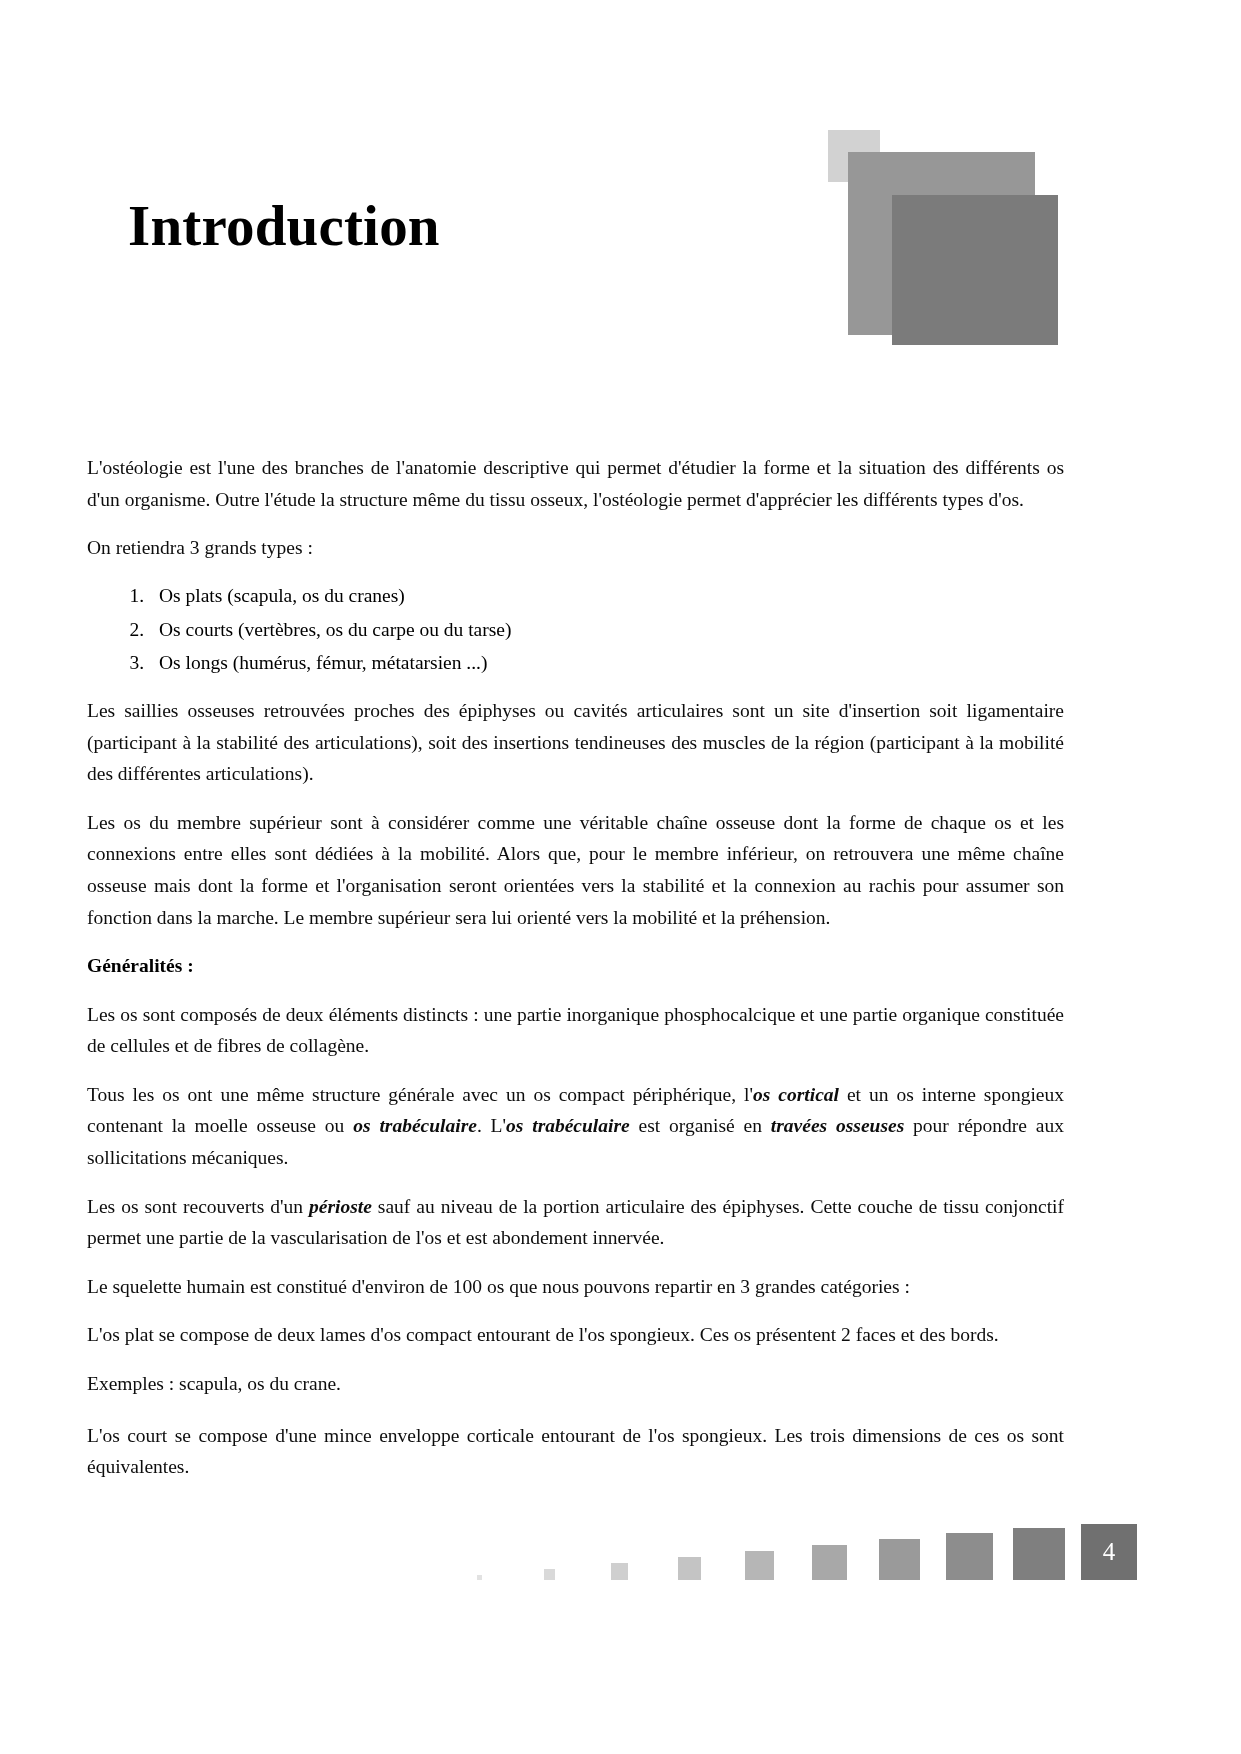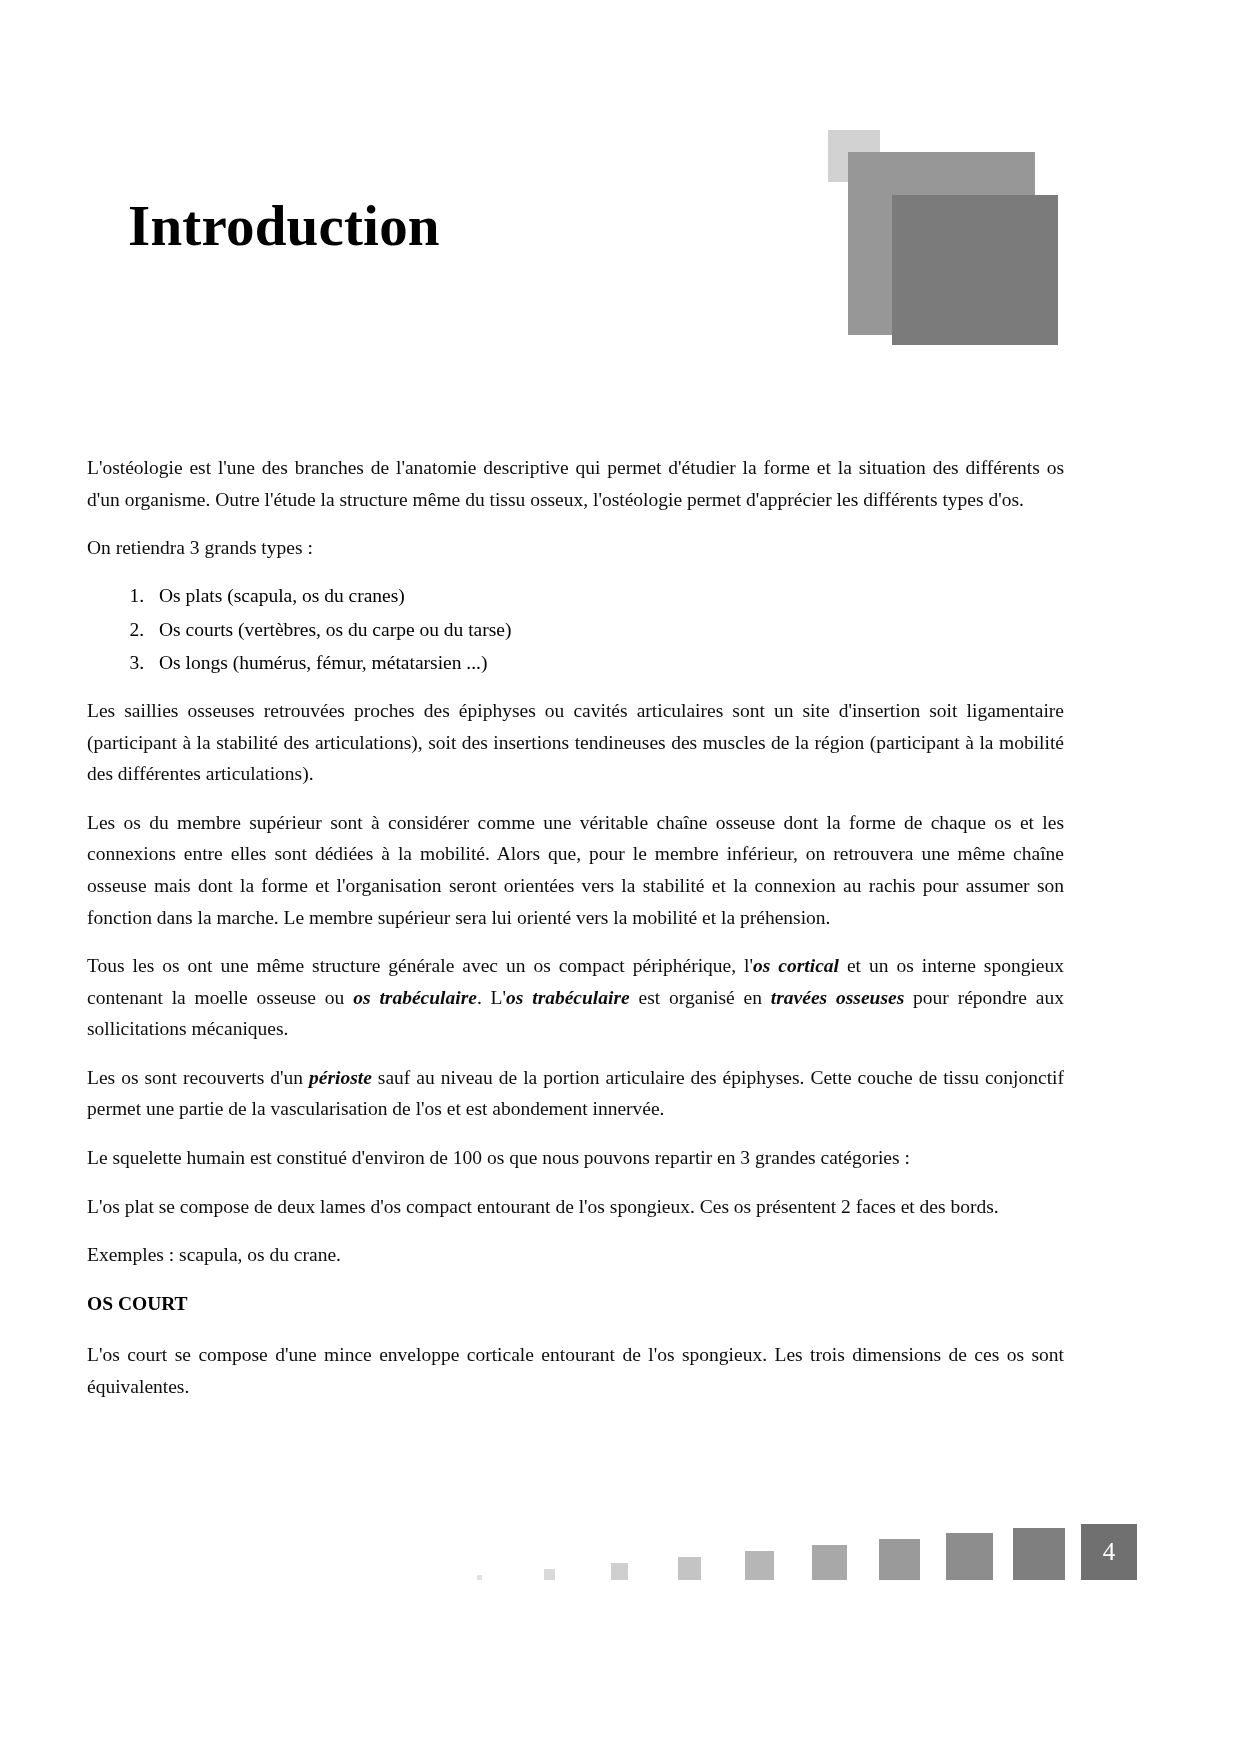--- a/index.html
+++ b/index.html
@@ -176,34 +176,35 @@
     <ol class="type-list">
       <li>Os plats (scapula, os du cranes)</li>
       <li>Os courts (vertèbres, os du carpe ou du tarse)</li>
       <li>Os longs (humérus, fémur, métatarsien ...)</li>
     </ol>
 
     <p class="para">Les saillies osseuses retrouvées proches des épiphyses ou cavités articulaires sont un site d'insertion soit ligamentaire (participant à la stabilité des articulations), soit des insertions tendineuses des muscles de la région (participant à la mobilité des différentes articulations).</p>
 
     <p class="para">Les os du membre supérieur sont à considérer comme une véritable chaîne osseuse dont la forme de chaque os et les connexions entre elles sont dédiées à la mobilité. Alors que, pour le membre inférieur, on retrouvera une même chaîne osseuse mais dont la forme et l'organisation seront orientées vers la stabilité et la connexion au rachis pour assumer son fonction dans la marche. Le membre supérieur sera lui orienté vers la mobilité et la préhension.</p>
 
-
+    <h3 class="sub-head">Généralités :</h3>
+
+    <p class="para">Les os sont composés de deux éléments distincts : une partie inorganique phosphocalcique et une partie organique constituée de cellules et de fibres de collagène.</p>
 
     <p class="para"><span>Tous les os ont une même structure générale avec un os compact périphérique, l'</span><b class="bi">os cortical</b><span> et un os interne spongieux contenant la moelle osseuse ou </span><b class="bi">os trabéculaire</b><span>. L'</span><b class="bi">os trabéculaire</b><span> est organisé en </span><b class="bi">travées osseuses</b><span> pour répondre aux sollicitations mécaniques.</span></p>
 
     <p class="para"><span>Les os sont recouverts d'un </span><b class="bi">périoste</b><span> sauf au niveau de la portion articulaire des épiphyses. Cette couche de tissu conjonctif permet une partie de la vascularisation de l'os et est abondement innervée.</span></p>
 
     <p class="para">Le squelette humain est constitué d'environ de 100 os que nous pouvons repartir en 3 grandes catégories :</p>
 
 
     <p class="para">L'os plat se compose de deux lames d'os compact entourant de l'os spongieux. Ces os présentent 2 faces et des bords.</p>
 
     <p class="para">Exemples : scapula, os du crane.</p>
 
-    <h3 class="sub-head">OS COURT</h3>
 
     <p class="para">L'os court se compose d'une mince enveloppe corticale entourant de l'os spongieux. Les trois dimensions de ces os sont équivalentes.</p>
 
   </div>
 
   <div class="footer">
     <div class="footer-strip" id="footer-strip">
         <div class="fsq-cell">
           <div class="fsq" style="width: 5px; height: 5px; background: rgb(226, 226, 226);"></div>
         </div>

